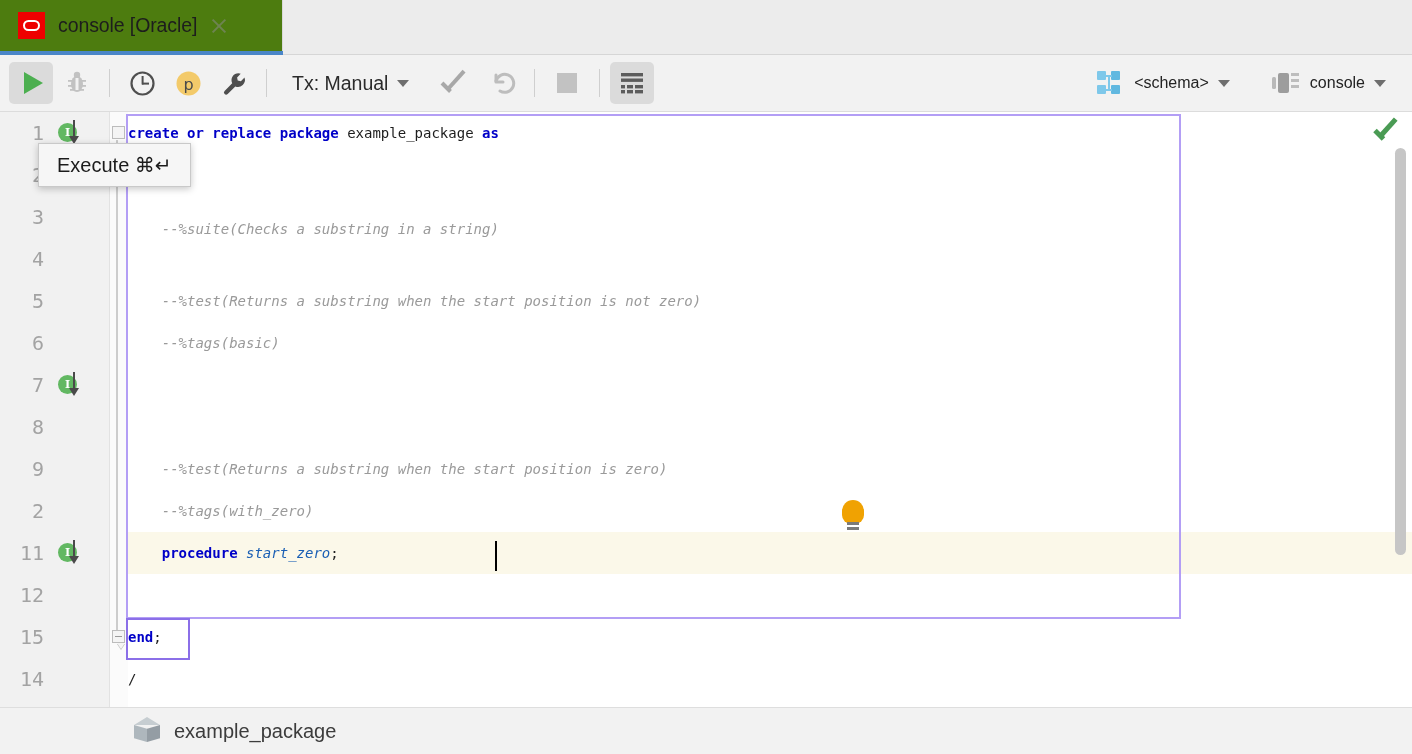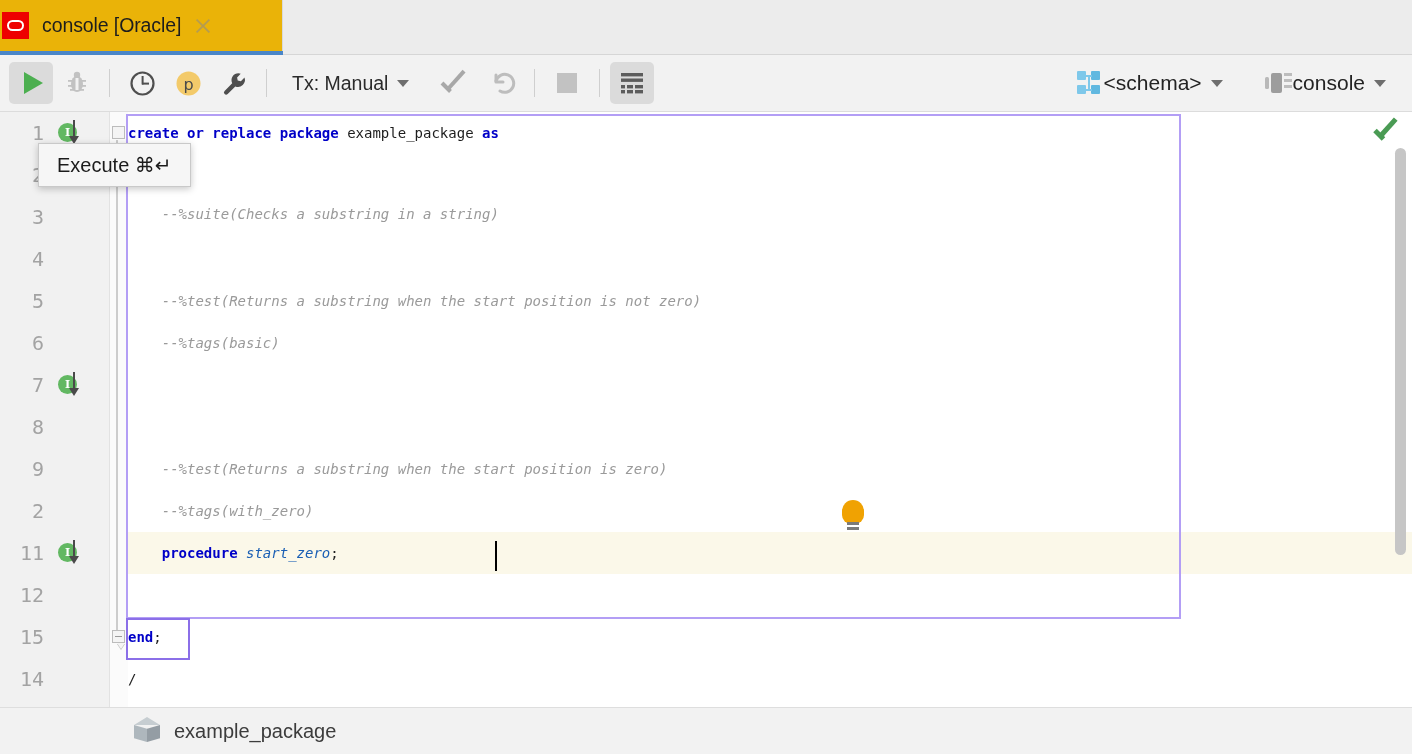--- a/index.html
+++ b/index.html
@@ -18,23 +18,23 @@
   
   .tabbar {
     position: absolute; left: 0; top: 0;
     width: 1412px; height: 55px;
     background: #ececec;
     border-bottom: 1px solid #d6d6d6;
   }
   .tab {
     position: absolute; left: 0; top: 0;
     height: 51px; width: 283px;
-    background: #eab308;
+    background: #4d7c0f;
     display: flex; align-items: center;
-    padding-left: 2px;
+    padding-left: 18px;
     border-right: 1px solid #d9d9d9;
   }
   .tab-underline {
     position: absolute; left: 0; top: 51px;
     width: 283px; height: 4px;
     background: #4a86c8;
   }
   .oracle-logo {
     width: 27px; height: 27px;
     background: #ee0000;
@@ -110,21 +110,21 @@
   .tb-right {
     margin-left: auto;
     display: flex; align-items: center;
     padding-right: 16px;
   }
   .dd {
     display: flex; align-items: center;
     padding: 0 10px; height: 42px;
     border-radius: 5px;
   }
-  .dd-label { font-size: 21px; color: #232323; white-space: nowrap; }
+  .dd-label { font-size: 16px; color: #232323; margin-left: 10px; white-space: nowrap; }
 
   
   .editor {
     position: absolute; left: 0; top: 112px;
     width: 1412px; height: 595px;
     background: #ffffff;
     overflow: hidden;
   }
   .gutter {
     position: absolute; left: 0; top: 0;
@@ -547,21 +547,21 @@
     <div class="code-area">
 
       <div class="block-outline" style="left:-2px; top:2px; width:1055px; height:505px;"></div>
 
       <div class="brace-box" style="left:-2px; top:506px; width:64px; height:42px;"></div>
 
       <div class="crow" style="top:0px"><span class="kw">create or replace package </span><span class="plain">example_package</span><span class="kw"> as</span></div>
 
       <div class="crow" style="top:42px"></div>
 
-      <div class="crow" style="top:81px"><span class="cmt">    --%suite(Checks a substring in a string)</span></div>
+      <div class="crow" style="top:96px"><span class="cmt">    --%suite(Checks a substring in a string)</span></div>
 
       <div class="crow" style="top:126px"></div>
 
       <div class="crow" style="top:210px"><span class="cmt">    --%tags(basic)</span></div>
 
       <div class="crow" style="top:168px"><span class="cmt">    --%test(Returns a substring when the start position is not zero)</span></div>
 
 
       <div class="crow" style="top:294px"></div>
 

